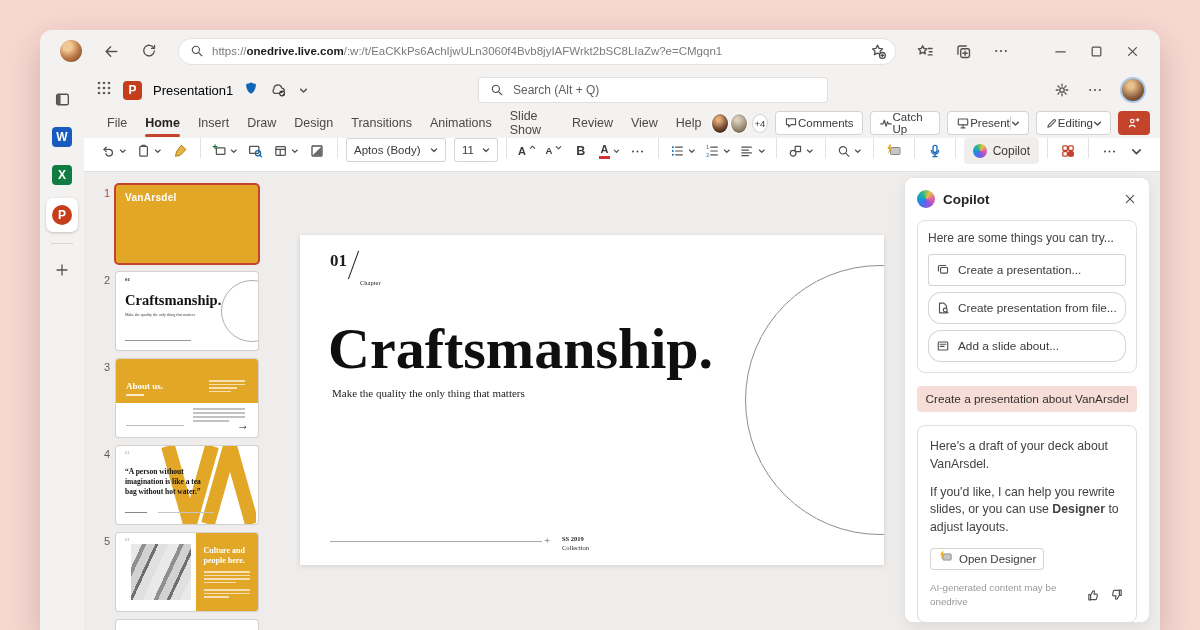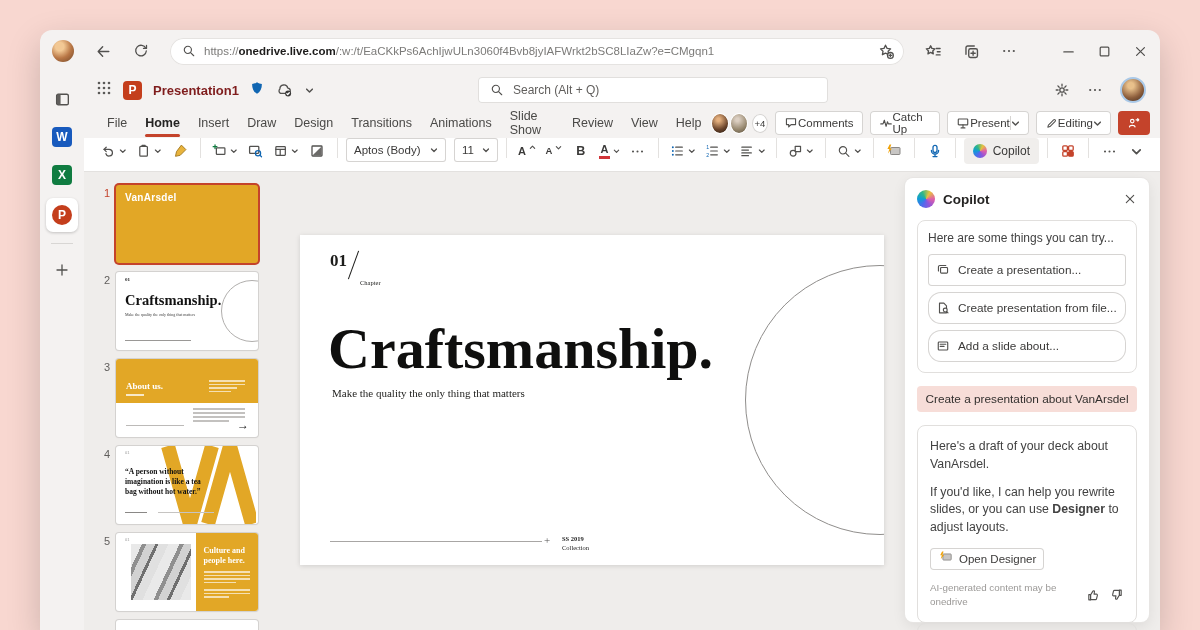--- a/index.html
+++ b/index.html
@@ -2,40 +2,40 @@
 <html><head>
 <meta charset="utf-8">
 <style>
   * { margin:0; padding:0; box-sizing:border-box; }
   html,body { width:1200px; height:630px; overflow:hidden; }
   body { background:#F8D7D0; font-family:"Liberation Sans", sans-serif; position:relative; color:#3b3a39; }
   svg.ic { stroke:#52514f; fill:none; stroke-width:1.3; stroke-linecap:round; stroke-linejoin:round; display:block; }
   .window { position:absolute; left:40px; top:30px; width:1120px; height:600px; background:#F4F2F1;
             border-radius:12px 12px 0 0; box-shadow:0 12px 34px rgba(0,0,0,.18); overflow:hidden; }
   
-  .browser-bar { height:42px; display:flex; align-items:center; padding:0 12px; gap:21px; }
+  .browser-bar { height:42px; display:flex; align-items:center; padding:0 20px; gap:21px; }
   .b-avatar { width:22px; height:22px; border-radius:50%; flex:none;
               background:radial-gradient(circle at 35% 30%, #f2c894 20%, #b97746 55%, #6e4426 100%); }
   .url-pill { flex:1; height:27px; background:#fff; border-radius:14px; display:flex; align-items:center;
               padding:0 10px 0 12px; gap:8px; box-shadow:inset 0 0 0 1px #e5e3e1; min-width:0; }
   .url-text { font-size:11.5px; color:#7c7b79; white-space:nowrap; overflow:hidden; flex:1; }
   .url-domain { color:#1d1c1b; font-weight:bold; }
   .win-gap { width:2px; }
   
   .app-shell { display:flex; height:558px; }
   .rail { width:44px; display:flex; flex-direction:column; align-items:center; padding-top:12px; gap:8px; flex:none; }
   .rail-slot { width:32px; height:30px; display:flex; align-items:center; justify-content:center; border-radius:7px; }
   .rail-slot.selected { background:#fff; height:34px; box-shadow:0 1px 3px rgba(0,0,0,.2); }
   .office-sq { width:20px; height:20px; border-radius:4px; color:#fff; font-weight:bold; font-size:12px;
                display:flex; align-items:center; justify-content:center; }
   .rail-div { width:22px; height:1px; background:#d8d6d4; margin:3px 0; }
   .main { flex:1; display:flex; flex-direction:column; min-width:0; }
   
   .app-header { height:36px; display:flex; align-items:center; padding:0 14px 0 12px; gap:11px; position:relative; }
-  .doc-title { font-size:13px; font-weight:700; color:#7f1d1d; }
+  .doc-title { font-size:13px; font-weight:400; color:#000000; }
   .search-box { position:absolute; left:394px; top:5px; width:350px; height:26px; background:#fff; border-radius:4px;
                 box-shadow:inset 0 0 0 1px #e1dfdd; display:flex; align-items:center; gap:9px; padding:0 12px; }
   .search-box input { border:none; outline:none; background:transparent; font-size:12px; width:100%;
                       font-family:"Liberation Sans",sans-serif; color:#3b3a39; }
   .search-box input::placeholder, .cp-input input::placeholder { color:#605e5c; opacity:1; }
   .hdr-right { margin-left:auto; display:flex; align-items:center; gap:17px; }
   .app-avatar { width:26px; height:26px; border-radius:50%; border:2px solid #aac9e8;
                 background:radial-gradient(circle at 40% 30%, #e8c08b 15%, #8d5e3c 60%, #3f2c20 100%); }
   
   .menu-row { height:30px; display:flex; align-items:center; padding:0 10px 0 14px; }

